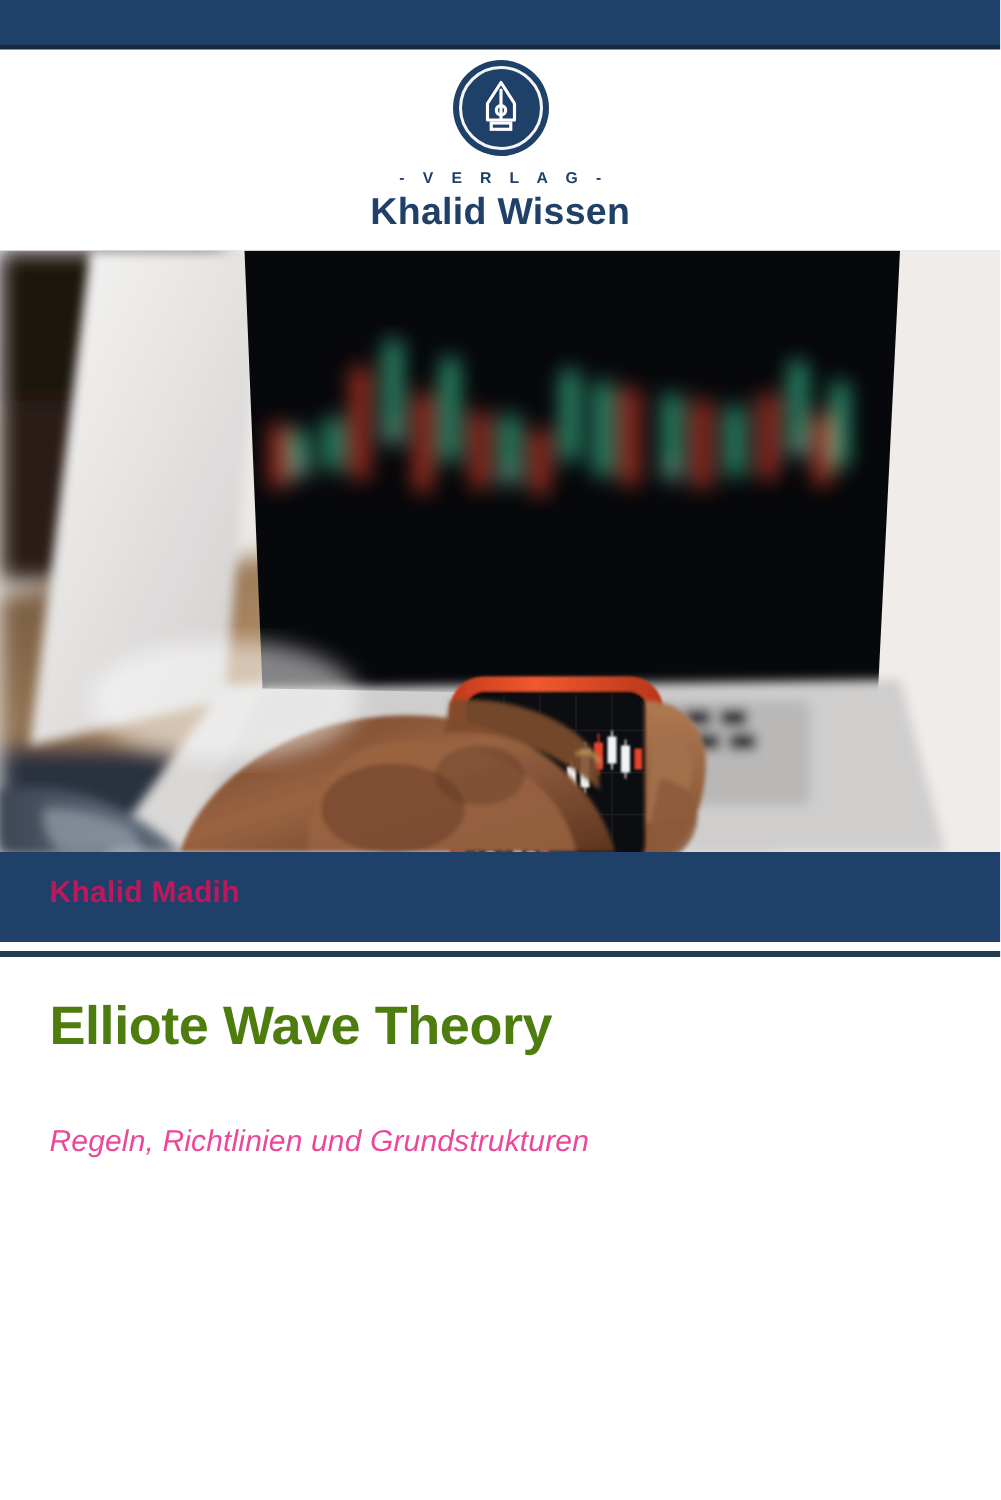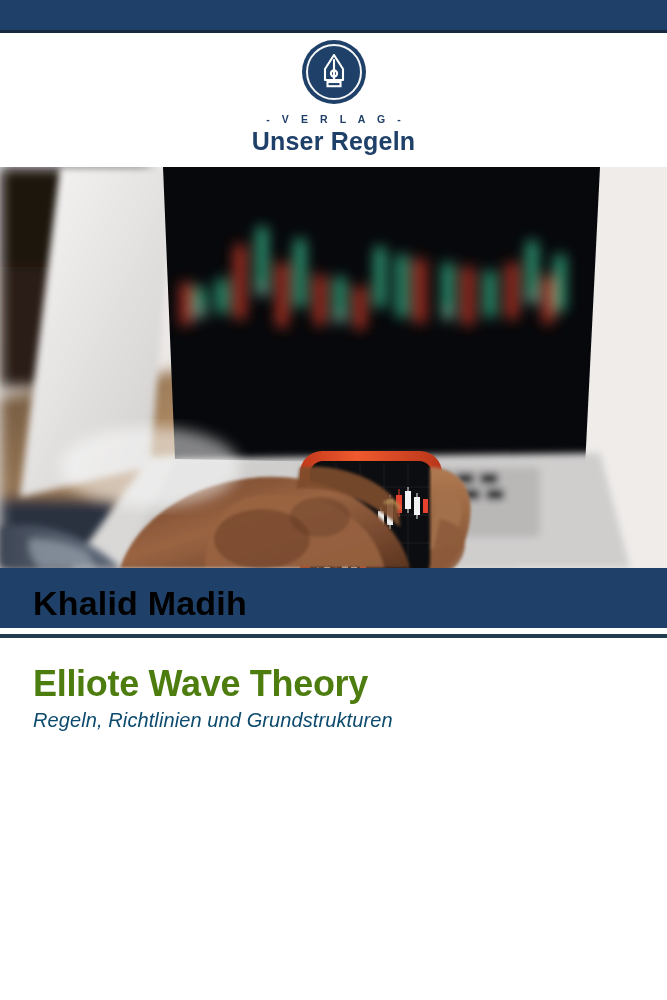--- a/index.html
+++ b/index.html
@@ -27,50 +27,50 @@
   .pub-verlag{margin-top:9px;font-size:10.5px;letter-spacing:4.6px;color:#1f4068;
      font-weight:700;text-indent:4.6px;}
   .pub-name{margin-top:2px;font-size:25px;font-weight:700;color:#1f4068;letter-spacing:0.2px;}
 
   
   .photo{position:absolute;left:0;top:167px;width:667px;height:401px;overflow:hidden;background:#d9d5d2;}
   .photo svg{display:block;width:667px;height:401px;}
 
   
   .author-band{position:absolute;left:0;top:568px;width:667px;height:60px;background:#1f4068;}
-  .author-name{position:absolute;left:33px;top:584px;font-size:34px;font-weight:700;color:#000000;
+  .author-name{position:absolute;left:33px;top:584px;font-size:20px;font-weight:700;color:#be185d;
      letter-spacing:0.2px;}
   .band-gap{position:absolute;left:0;top:628px;width:667px;height:6px;background:#ffffff;}
   .band-rule{position:absolute;left:0;top:634px;width:667px;height:4px;background:#233b4f;}
 
   
   .title{position:absolute;left:33px;top:664px;width:600px;font-size:36px;font-weight:700;
      color:#4d7c0f;letter-spacing:-0.3px;line-height:1.12;}
-  .subtitle{position:absolute;left:33px;top:709px;width:600px;font-size:20px;font-style:italic;
-     color:#0c4a6e;letter-spacing:0.1px;}
+  .subtitle{position:absolute;left:33px;top:750px;width:600px;font-size:20px;font-style:italic;
+     color:#ec4899;letter-spacing:0.1px;}
 </style>
 </head>
 <body>
 
 <div class="cover">
 
   <div class="topbar"></div>
   <div class="topbar-rule"></div>
 
   <div class="pub">
     <div class="logo-circle">
       <svg class="nib" width="30" height="38" viewBox="0 0 30 38" aria-hidden="true">
         <path d="M15 2 L24 16 L24 27 L6 27 L6 16 Z" fill="none" stroke="#ffffff" stroke-width="2.1" stroke-linejoin="round"></path>
         <path d="M15 7 L15 26" stroke="#ffffff" stroke-width="2.1" stroke-linecap="round"></path>
         <circle cx="15" cy="20.5" r="3.1" fill="none" stroke="#ffffff" stroke-width="2.1"></circle>
         <rect x="8.5" y="29" width="13" height="4.2" fill="none" stroke="#ffffff" stroke-width="2.1"></rect>
       </svg>
     </div>
     <div class="pub-verlag">- V E R L A G -</div>
-    <div class="pub-name">Unser Regeln</div>
+    <div class="pub-name">Khalid Wissen</div>
   </div>
 
   <div class="photo">
     <svg viewBox="0 0 667 401" preserveAspectRatio="none" aria-hidden="true">
       <defs>
         <linearGradient id="wallG" x1="0" y1="0" x2="0" y2="1">
           <stop offset="0" stop-color="#f3f1f0"></stop>
             <stop offset="1" stop-color="#e3dedb"></stop>
         </linearGradient>
         <linearGradient id="deskG" x1="0" y1="0" x2="1" y2="1">

